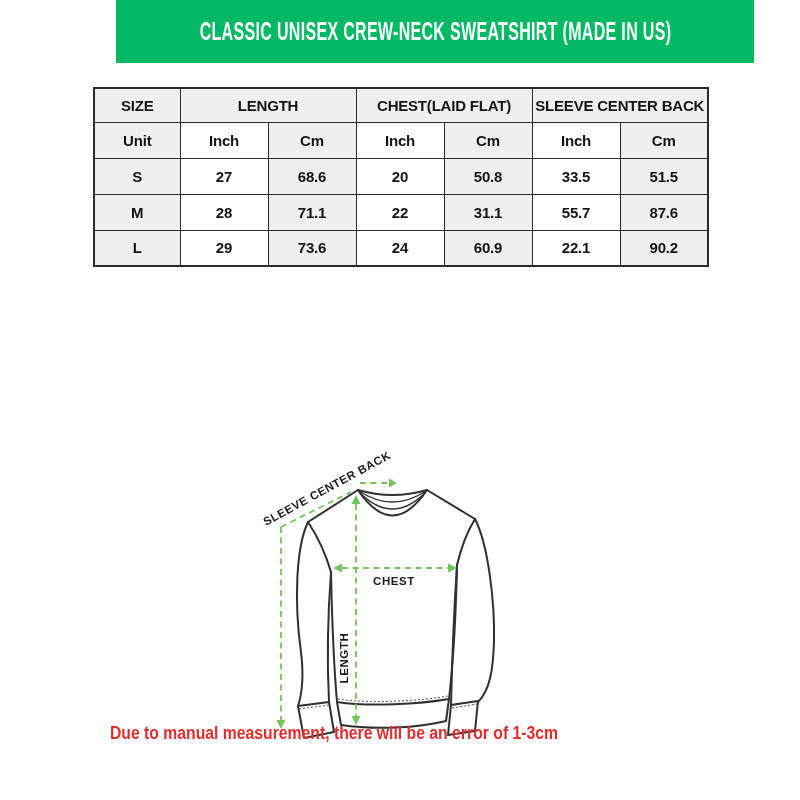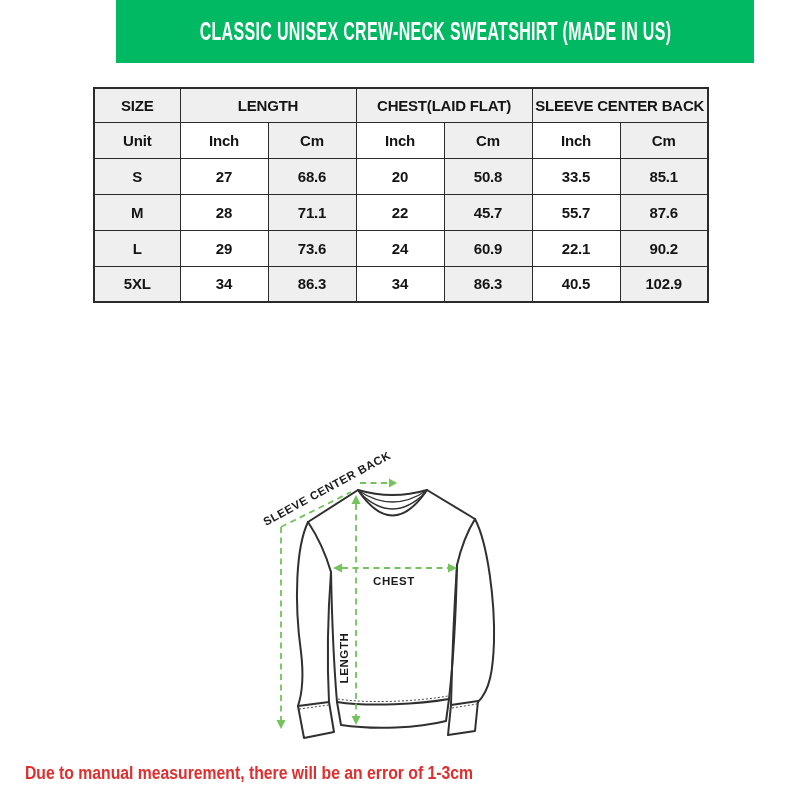--- a/index.html
+++ b/index.html
@@ -42,21 +42,21 @@
   table.size-table tbody td{height:36px;}
   table.size-table .shaded{background:var(--shade);}
   
   .diagram{position:absolute;left:250px;top:452px;width:310px;height:300px;}
   .diagram text{
     font-family:"Liberation Sans", sans-serif;font-weight:bold;fill:#1c1c1c;
     letter-spacing:0.6px;
   }
   
   .footer-note{
-    position:absolute;left:0;top:763px;width:668px;
+    position:absolute;left:0;top:723px;width:668px;text-align:center;
   }
   .footer-note span{
     display:inline-block;color:var(--red);font-weight:bold;font-size:17.5px;
     transform:scaleX(0.9);transform-origin:center;white-space:nowrap;
   }
 </style>
 </head>
 <body>
 
 <div class="banner">
@@ -92,48 +92,39 @@
         </tr>
     </thead>
     <tbody id="table-body">
         <tr>
           <td class="shaded">S</td>
           <td>27</td>
           <td class="shaded">68.6</td>
           <td>20</td>
           <td class="shaded">50.8</td>
           <td>33.5</td>
-          <td class="shaded">85.1</td>
+          <td class="shaded">51.5</td>
         </tr>
         <tr>
           <td class="shaded">M</td>
           <td>28</td>
           <td class="shaded">71.1</td>
           <td>22</td>
-          <td class="shaded">45.7</td>
+          <td class="shaded">31.1</td>
           <td>55.7</td>
           <td class="shaded">87.6</td>
         </tr>
         <tr>
           <td class="shaded">L</td>
           <td>29</td>
           <td class="shaded">73.6</td>
           <td>24</td>
           <td class="shaded">60.9</td>
           <td>22.1</td>
           <td class="shaded">90.2</td>
-        </tr>
-        <tr>
-          <td class="shaded">5XL</td>
-          <td>34</td>
-          <td class="shaded">86.3</td>
-          <td>34</td>
-          <td class="shaded">86.3</td>
-          <td>40.5</td>
-          <td class="shaded">102.9</td>
         </tr>
       </tbody>
   </table>
 </div>
 
 <svg class="diagram" viewBox="0 0 310 300">
 
   <g fill="none" stroke="#303030" stroke-width="2" stroke-linecap="round" stroke-linejoin="round">
 
     <path d="M108,38 L58,70"></path>

